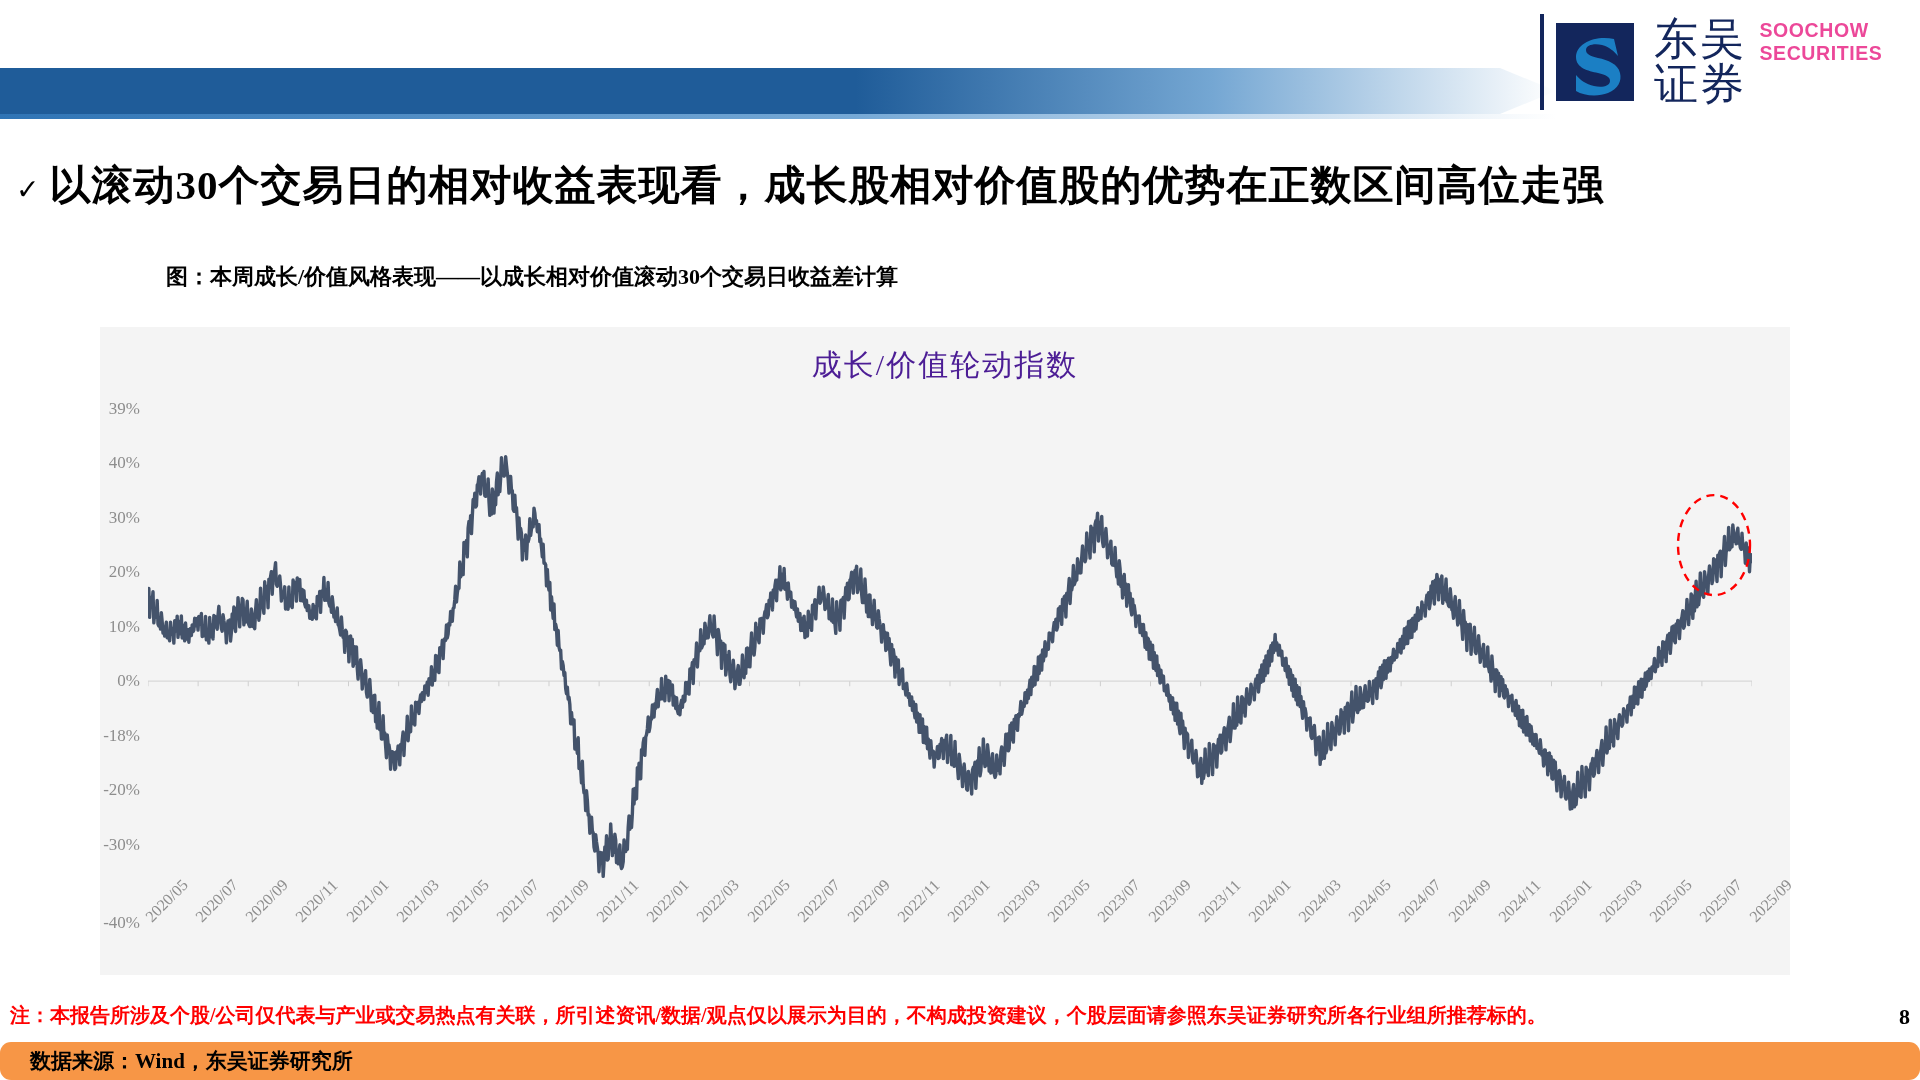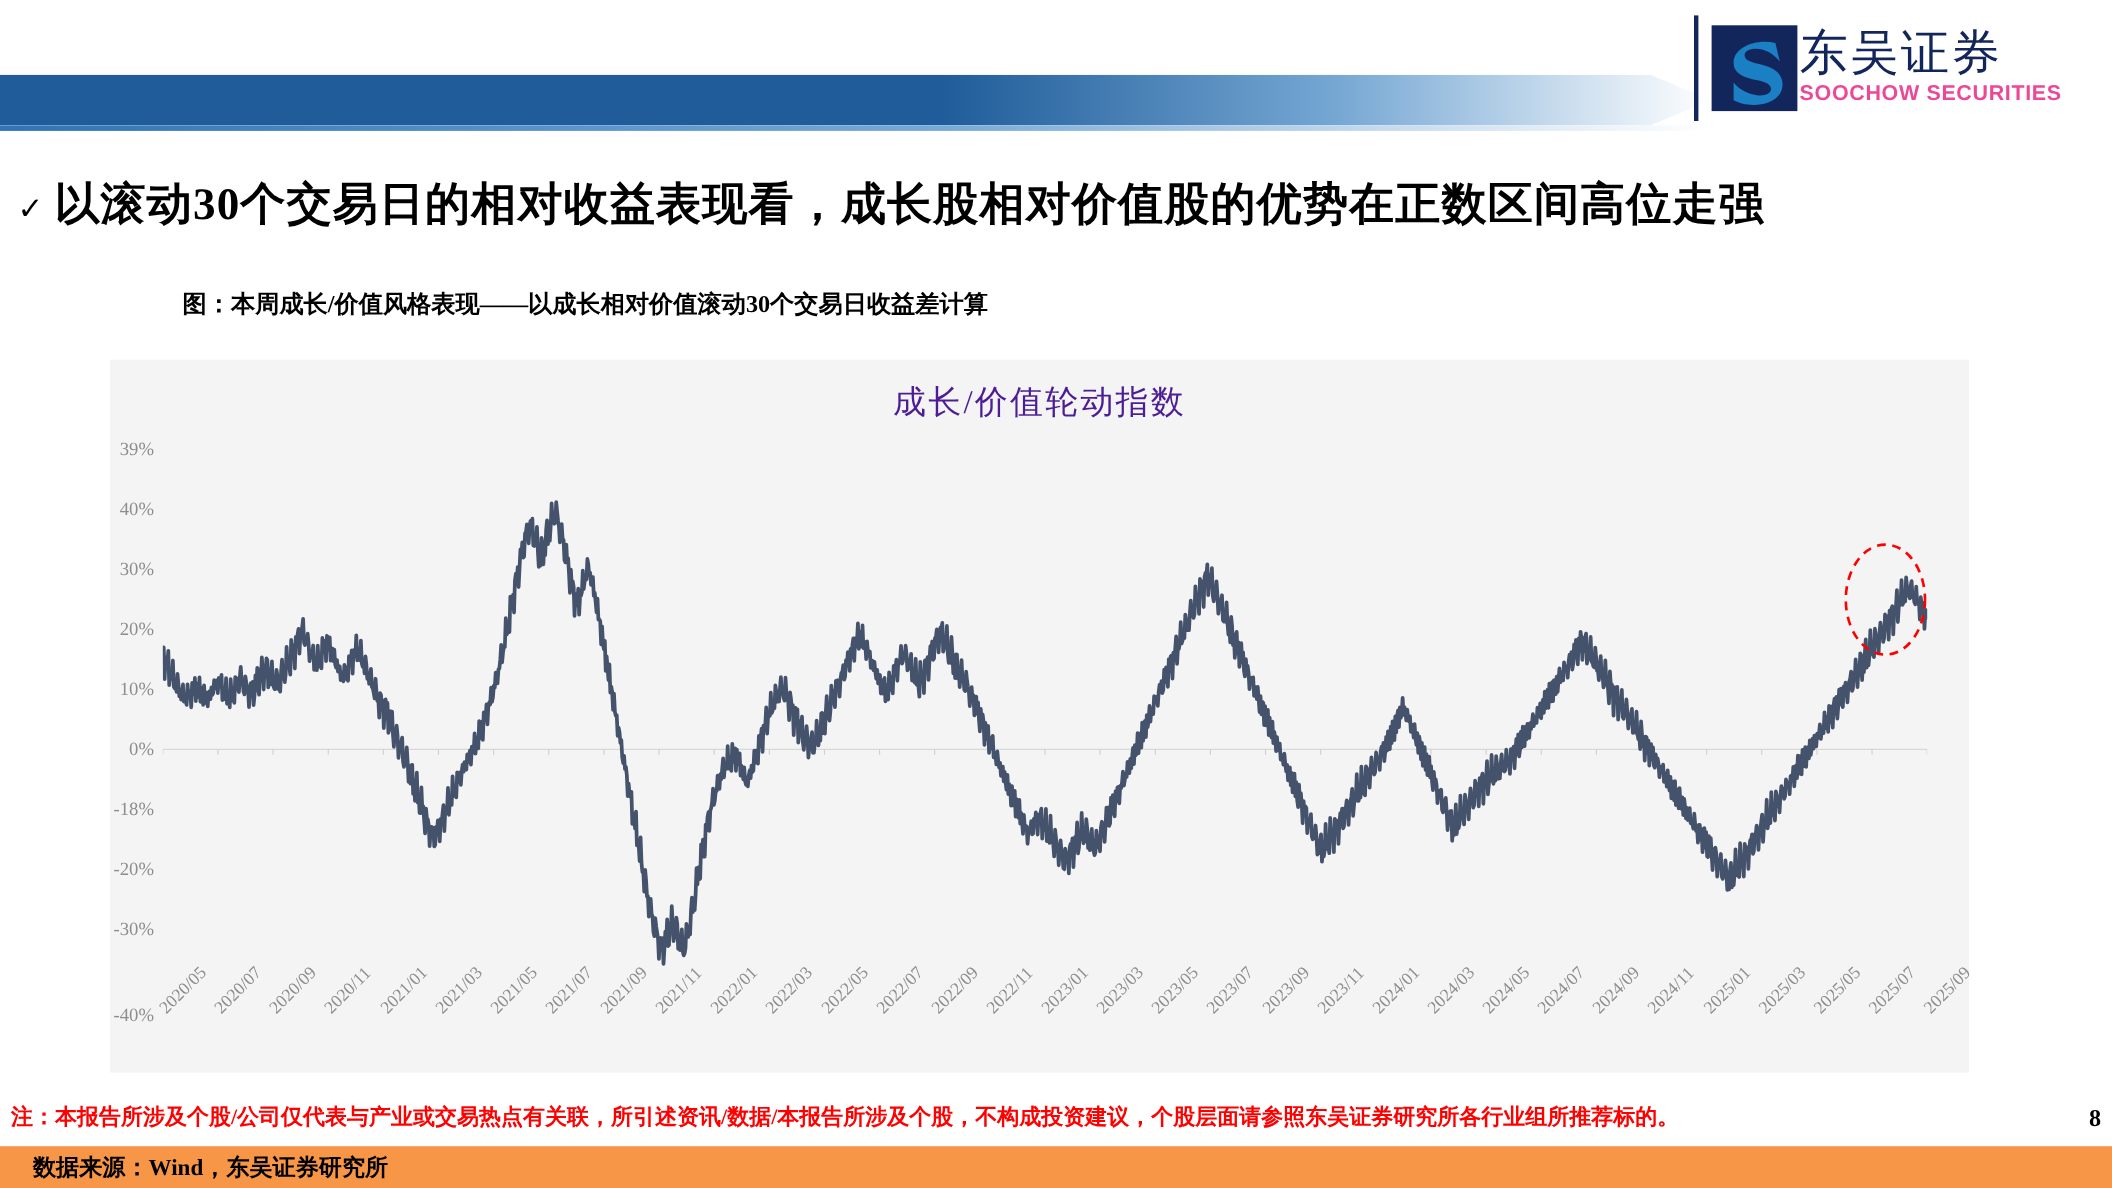--- a/index.html
+++ b/index.html
@@ -23,22 +23,22 @@
     display: flex; align-items: center;
   }
   #logo-mark {
     width: 78px; height: 78px;
     position: relative;
     background: #13265c;
     flex: 0 0 auto;
   }
   #logo-mark svg { position: absolute; left: 0; top: 0; }
   #logo-text {
-    margin-left: 2px;
-    display: flex; flex-direction: column; 
+    margin-left: 20px;
+    display: flex; flex-direction: row; 
   }
   #logo-cn {
     font-family: "Liberation Sans", sans-serif;
     font-size: 44px; font-weight: 400;
     color: #13265c; letter-spacing: 2px;
     line-height: 1.02;
   }
   #logo-en {
     font-family: "Liberation Sans", sans-serif;
     font-size: 19.5px; font-weight: bold;
@@ -170,20 +170,21 @@
     font-size: 22px;
     font-weight: bold;
     color: #000;
     font-family: "Liberation Serif", serif;
   }
   #source-bar {
     position: absolute;
     left: 0; top: 1042px;
     width: 1920px; height: 38px;
     background: #f79646;
+    border-radius: 11px;
   }
   #source-text {
     position: absolute;
     left: 30px; top: 50%;
     transform: translateY(-50%);
     font-size: 21px;
     font-weight: bold;
     color: #000;
     white-space: nowrap;
     font-family: "Liberation Serif", serif;
@@ -319,19 +320,19 @@
         <div class="xlabel" style="left: 1345.25px; top: 586px;">2024/09</div>
         <div class="xlabel" style="left: 1395.38px; top: 586px;">2024/11</div>
         <div class="xlabel" style="left: 1445.5px; top: 586px;">2025/01</div>
         <div class="xlabel" style="left: 1495.62px; top: 586px;">2025/03</div>
         <div class="xlabel" style="left: 1545.75px; top: 586px;">2025/05</div>
         <div class="xlabel" style="left: 1595.88px; top: 586px;">2025/07</div>
         <div class="xlabel" style="left: 1646px; top: 586px;">2025/09</div>
       </div>
   </div>
 
-  <div id="footer-note">注：本报告所涉及个股/公司仅代表与产业或交易热点有关联，所引述资讯/数据/本报告所涉及个股，不构成投资建议，个股层面请参照东吴证券研究所各行业组所推荐标的。</div>
+  <div id="footer-note">注：本报告所涉及个股/公司仅代表与产业或交易热点有关联，所引述资讯/数据/观点仅以展示为目的，不构成投资建议，个股层面请参照东吴证券研究所各行业组所推荐标的。</div>
   <div id="page-number">8</div>
   <div id="source-bar">
     <div id="source-text">数据来源：Wind，东吴证券研究所</div>
   </div>
 
 </div>
 
 </body></html>

